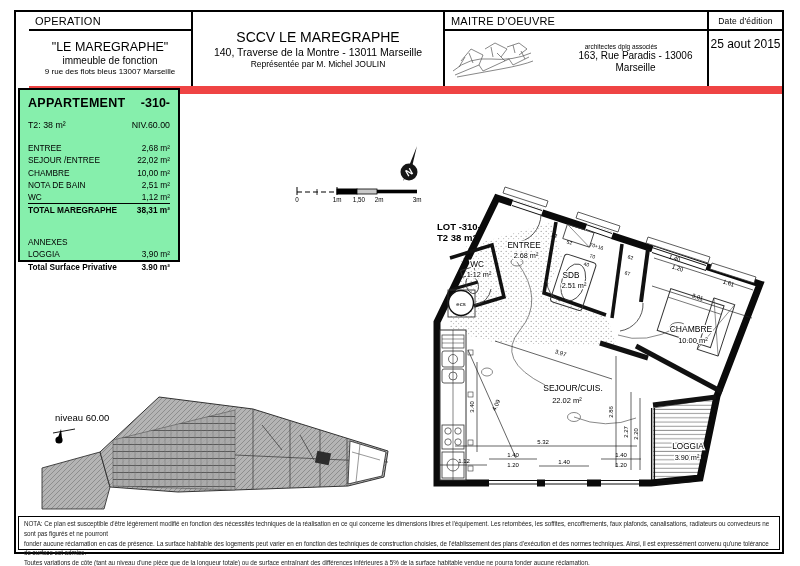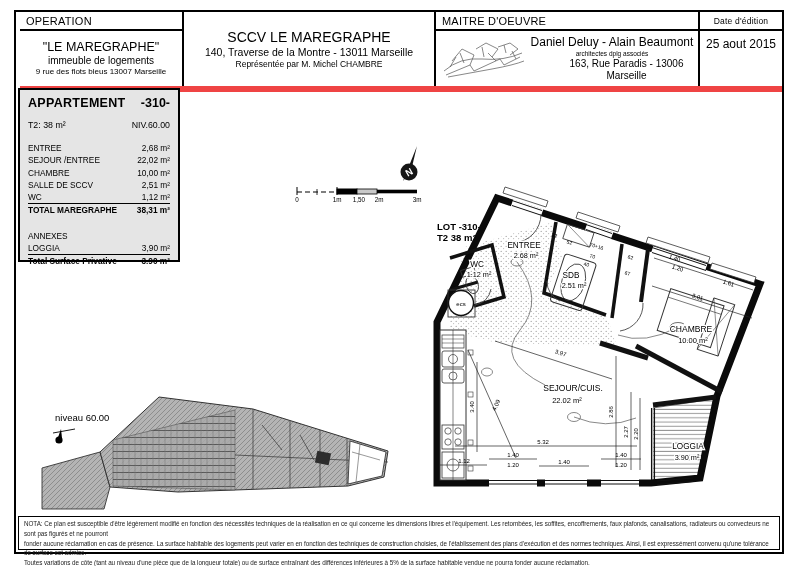--- a/index.html
+++ b/index.html
@@ -1,92 +1,91 @@
 <!DOCTYPE html>
 <html><head>
 <meta charset="utf-8">
 <style>
   html,body{margin:0;padding:0;background:#fff;}
   body{width:800px;height:566px;position:relative;font-family:"Liberation Sans",sans-serif;color:#000;overflow:hidden;}
   .frame{position:absolute;left:14px;top:10px;width:770px;height:544px;border:2px solid #000;box-sizing:border-box;}
   
-  .titleblock{position:absolute;left:4px;top:0;right:0;height:74px;display:grid;grid-template-columns:164px 252px 264px 1fr;border-bottom:6px solid #ef4444;}
+  .titleblock{position:absolute;left:13px;top:0;right:0;height:74px;display:grid;grid-template-columns:164px 252px 264px 1fr;border-bottom:8px solid #ef4444;}
   .tb-cell{border-right:2px solid #000;display:flex;flex-direction:column;box-sizing:border-box;}
   .tb-cell:last-child{border-right:none;justify-content:flex-end;}
   .tb-label{height:19px;border-bottom:2px solid #000;box-sizing:border-box;font-size:11px;padding:3px 0 0 6px;letter-spacing:.2px;}
   .tb-label.small{font-size:8.5px;text-align:center;padding-left:0;padding-top:4px;}
   .tb-body{flex:1;display:flex;flex-direction:column;align-items:center;justify-content:center;text-align:center;line-height:1.2;}
   .op-title{font-size:12.5px;}
   .op-l2{font-size:10px;}
   .op-l3{font-size:8px;}
   .mo-title{font-size:14px;}
   .mo-l2{font-size:10.5px;}
   .mo-l3{font-size:8.5px;}
   .moe-body{flex-direction:row;justify-content:flex-start;gap:4px;padding:0 4px;}
   .moe-text{flex:1;text-align:center;}
   .moe-title{font-size:12px;}
   .moe-l2{font-size:6.5px;}
   .moe-l3{font-size:10px;margin-left:29px;}
   .date-body{justify-content:flex-start;padding-top:6px;font-size:12px;}
   
-  .apt{position:absolute;left:2px;top:76px;width:162px;height:174px;border:2px solid #000;box-sizing:border-box;padding:6px 8px 4px 8px;background:#e5e5e5;z-index:5;}
+  .apt{position:absolute;left:2px;top:76px;width:162px;height:174px;border:2px solid #000;box-sizing:border-box;padding:6px 8px 4px 8px;background:#86efac;z-index:5;}
   .apt-row{display:flex;justify-content:space-between;align-items:baseline;}
   .apt-title{font-size:12.5px;font-weight:bold;letter-spacing:.3px;}
   .apt-num{font-size:12.5px;font-weight:bold;}
   .apt-sub{font-size:8.8px;margin-top:10px;}
   .rooms{margin-top:12px;font-size:8.3px;}
   .rooms .apt-row{line-height:12.3px;}
   .tot{font-weight:bold;border-top:1px solid #000;}
-  .annex-head{margin-top:13px;}
+  .annex-head{margin-top:19px;}
   .priv{font-weight:bold;border-top:1px solid #000;}
   
   .draw{position:absolute;left:0;top:74px;width:766px;height:430px;}
   
   .nota{position:absolute;left:2px;right:2px;bottom:2px;height:34px;border:1.5px solid #000;box-sizing:border-box;padding:2px 5px;font-size:6.3px;line-height:1.55;color:#222;letter-spacing:-0.05px;}
   svg text{font-family:"Liberation Sans",sans-serif;}
   .halo{paint-order:stroke;stroke:#fff;stroke-width:2.5px;}
 </style>
 </head>
 <body>
 
 <div class="frame">
 
   <div class="titleblock">
     <div class="tb-cell">
       <div class="tb-label">OPERATION</div>
       <div class="tb-body">
         <div class="op-title">"LE MAREGRAPHE"</div>
-        <div class="op-l2">immeuble de logements</div>
+        <div class="op-l2">immeuble de fonction</div>
         <div class="op-l3">9 rue des flots bleus 13007 Marseille</div>
       </div>
     </div>
     <div class="tb-cell">
       <div class="tb-body">
         <div class="mo-title">SCCV LE MAREGRAPHE</div>
         <div class="mo-l2">140, Traverse de la Montre - 13011 Marseille</div>
-        <div class="mo-l3">Représentée par M. Michel CHAMBRE</div>
+        <div class="mo-l3">Représentée par M. Michel JOULIN</div>
       </div>
     </div>
     <div class="tb-cell">
       <div class="tb-label">MAITRE D'OEUVRE</div>
       <div class="tb-body moe-body">
         <svg width="86" height="48" viewBox="0 0 86 48">
           <g stroke="#555" stroke-width="0.7" fill="none">
             <path d="M4,36 Q20,22 42,24 T82,18"></path>
             <path d="M6,40 L30,30 L34,36 L60,24 L64,30 L80,22"></path>
             <path d="M12,26 L22,14 L34,20 L30,30"></path>
             <path d="M36,14 L46,8 L58,14 L52,22"></path>
             <path d="M58,12 L70,8 L78,14 L70,20"></path>
             <path d="M8,42 Q30,38 52,34 T84,26"></path>
             <path d="M20,18 L24,28 M42,12 L44,22 M64,10 L66,18"></path>
             <path d="M10,32 L16,22 M48,18 L56,26 M72,16 L76,24"></path>
           </g>
         </svg>
         <div class="moe-text">
-          <div class="moe-title">Daniel Deluy - Alain Beaumont</div>
           <div class="moe-l2">architectes dplg associés</div>
           <div class="moe-l3">163, Rue Paradis - 13006 Marseille</div>
         </div>
       </div>
     </div>
     <div class="tb-cell">
       <div class="tb-label small">Date d'édition</div>
       <div class="tb-body date-body">25 aout 2015</div>
     </div>
   </div>
@@ -107,21 +106,21 @@
       </div>
       <div class="apt-row">
         <span>SEJOUR /ENTREE</span>
           <span>22,02 m²</span>
       </div>
       <div class="apt-row">
         <span>CHAMBRE</span>
           <span>10,00 m²</span>
       </div>
       <div class="apt-row">
-        <span>SALLE DE SCCV</span>
+        <span>NOTA DE BAIN</span>
           <span>2,51 m²</span>
       </div>
       <div class="apt-row">
         <span>WC</span>
           <span>1,12 m²</span>
       </div>
       <div class="apt-row tot">
         <span>TOTAL MAREGRAPHE</span>
           <span>38,31 m²</span>
       </div>

